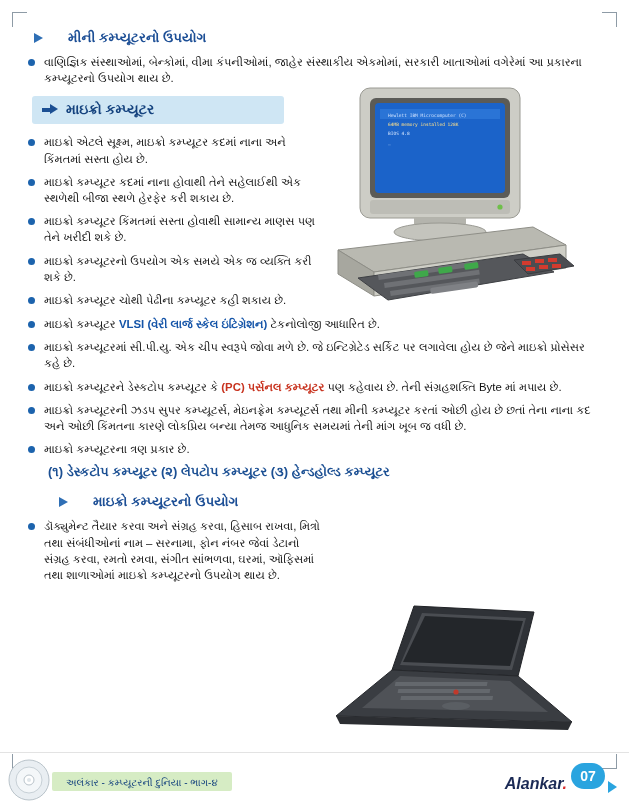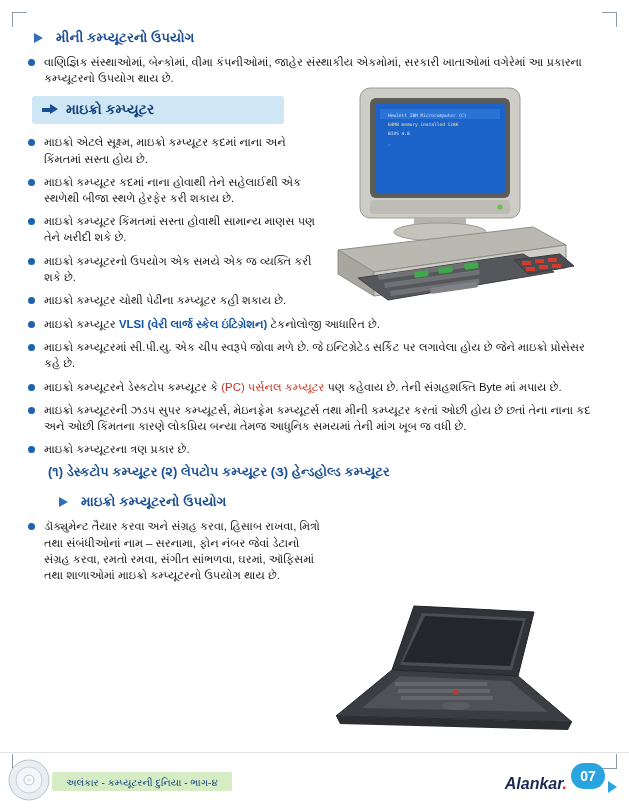--- a/index.html
+++ b/index.html
@@ -37,21 +37,21 @@
     position: absolute;
     left: 26px;
     top: 30px;
     width: 578px;
   }
 
   
   .head-plain {
     display: flex;
     align-items: center;
-    gap: 13px;
+    gap: 25px;
     margin: 0 0 8px 8px;
   }
   .tri {
     width: 0; height: 0;
     border-left: 9px solid #2f6fb5;
     border-top: 5.5px solid transparent;
     border-bottom: 5.5px solid transparent;
   }
   .head-plain .txt {
     color: #1d4f96;
@@ -113,21 +113,21 @@
     content: "";
     position: absolute;
     left: 2px;
     top: 5px;
     width: 7px;
     height: 7px;
     border-radius: 50%;
     background: #1c63ad;
   }
   .kw { color: #1454a8; font-weight: bold; }
-  .kw-red { color: #c8331f; font-weight: normal; }
+  .kw-red { color: #c8331f; font-weight: bold; }
 
   .narrow { width: 296px; }
   .wide { width: 574px; }
 
   .note-line {
     margin: 7px 0 0 22px;
     font-size: 13px;
     color: #1b4f93;
     font-weight: bold;
   }

